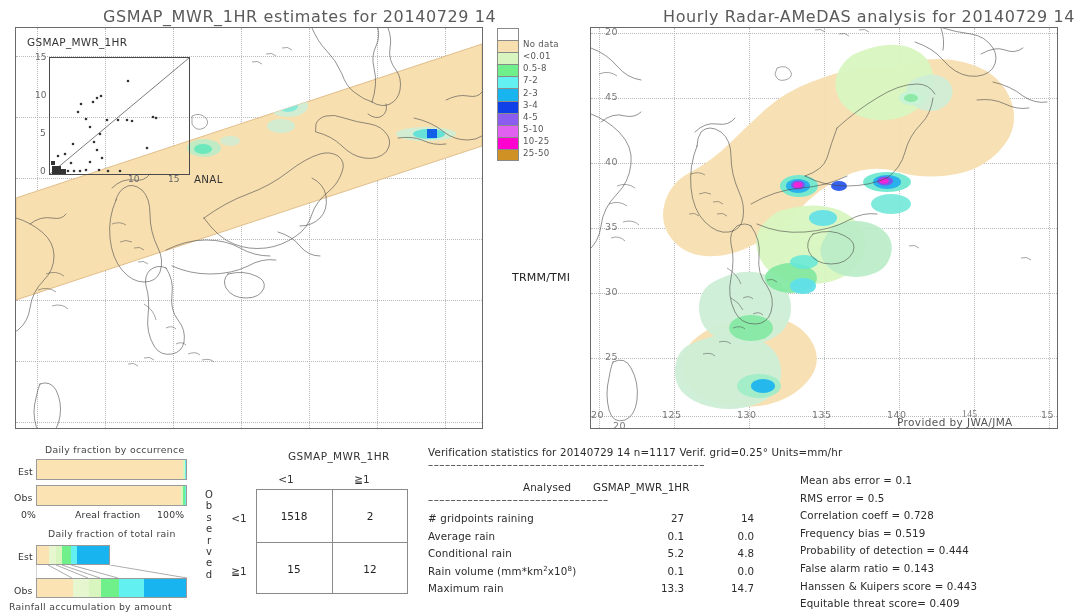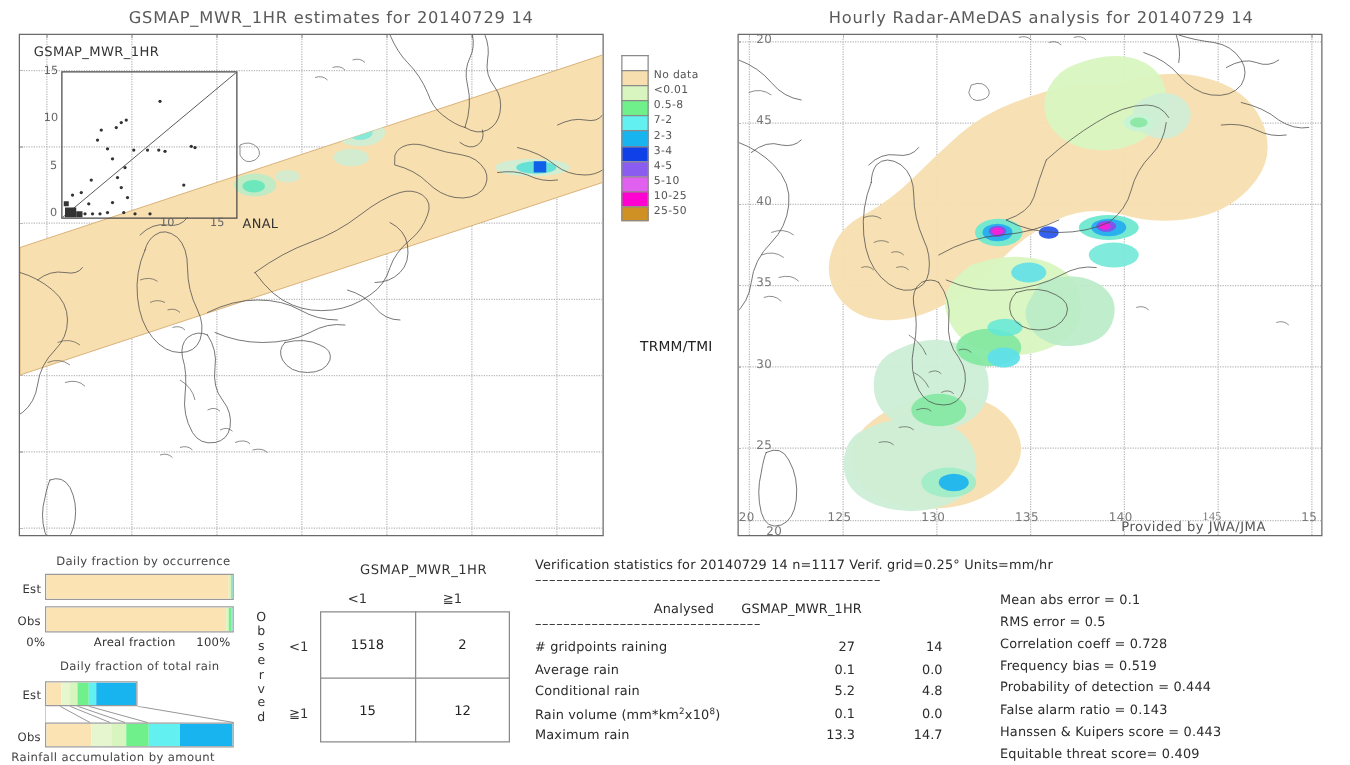--- a/index.html
+++ b/index.html
@@ -1,19 +1,19 @@
 <!DOCTYPE html>
 <html><head>
 <meta charset="utf-8">
 <style>
   html,body{margin:0;padding:0;background:#ffffff;}
   body{width:1080px;height:612px;position:relative;overflow:hidden;
        font-family:"DejaVu Sans","Liberation Sans",sans-serif;color:#3a3a3a;}
   .abs{position:absolute;}
-  .ttl{font-size:13px;color:#5a5a5a;letter-spacing:.6px;white-space:nowrap;}
+  .ttl{font-size:16px;color:#5a5a5a;letter-spacing:.6px;white-space:nowrap;}
 
   
   .panel{position:absolute;border:1px solid #6a6a6a;background:#ffffff;overflow:hidden;}
   .gridv,.gridh{position:absolute;background:transparent;}
   .gridv{width:0;border-left:1px dotted #b9b9b9;}
   .gridh{height:0;border-top:1px dotted #b9b9b9;}
   .axlab{position:absolute;font-size:9.5px;color:#777;letter-spacing:.4px;}
 
   svg{display:block;}
   .coast{fill:none;stroke:#4a4a4a;stroke-width:.6;stroke-linejoin:round;stroke-linecap:round;}
@@ -198,21 +198,21 @@
   <div class="abs insettick" style="left:24px;top:100px;">5</div>
   <div class="abs insettick" style="left:24px;top:138px;">0</div>
   <div class="abs insettick" style="left:112px;top:146px;">10</div>
   <div class="abs insettick" style="left:152px;top:146px;">15</div>
   <div class="abs" style="left:11px;top:8px;font-size:10.5px;color:#333;letter-spacing:.3px;">GSMAP_MWR_1HR</div>
   <div class="abs" style="left:178px;top:145px;font-size:10.3px;color:#333;letter-spacing:.3px;">ANAL</div>
 </div>
 
 <div class="abs" style="left:512px;top:271px;font-size:11px;color:#222;letter-spacing:.2px;">TRMM/TMI</div>
 
-<div class="cbwrap" style="left:497px;top:44px;text-decoration:underline;">
+<div class="cbwrap" style="left:497px;top:28px;text-decoration:underline;">
   <div id="cb-cells">
       <div class="cbcell" style="height: 12.1px; background: rgb(255, 255, 255);"></div>
       <div class="cbcell" style="height: 12.1px; background: rgb(247, 223, 176);"></div>
       <div class="cbcell" style="height: 12.1px; background: rgb(216, 245, 192);"></div>
       <div class="cbcell" style="height: 12.1px; background: rgb(111, 240, 138);"></div>
       <div class="cbcell" style="height: 12.1px; background: rgb(99, 240, 240);"></div>
       <div class="cbcell" style="height: 12.1px; background: rgb(23, 180, 239);"></div>
       <div class="cbcell" style="height: 12.1px; background: rgb(16, 64, 232);"></div>
       <div class="cbcell" style="height: 12.1px; background: rgb(138, 92, 240);"></div>
       <div class="cbcell" style="height: 12.1px; background: rgb(224, 96, 240);"></div>

